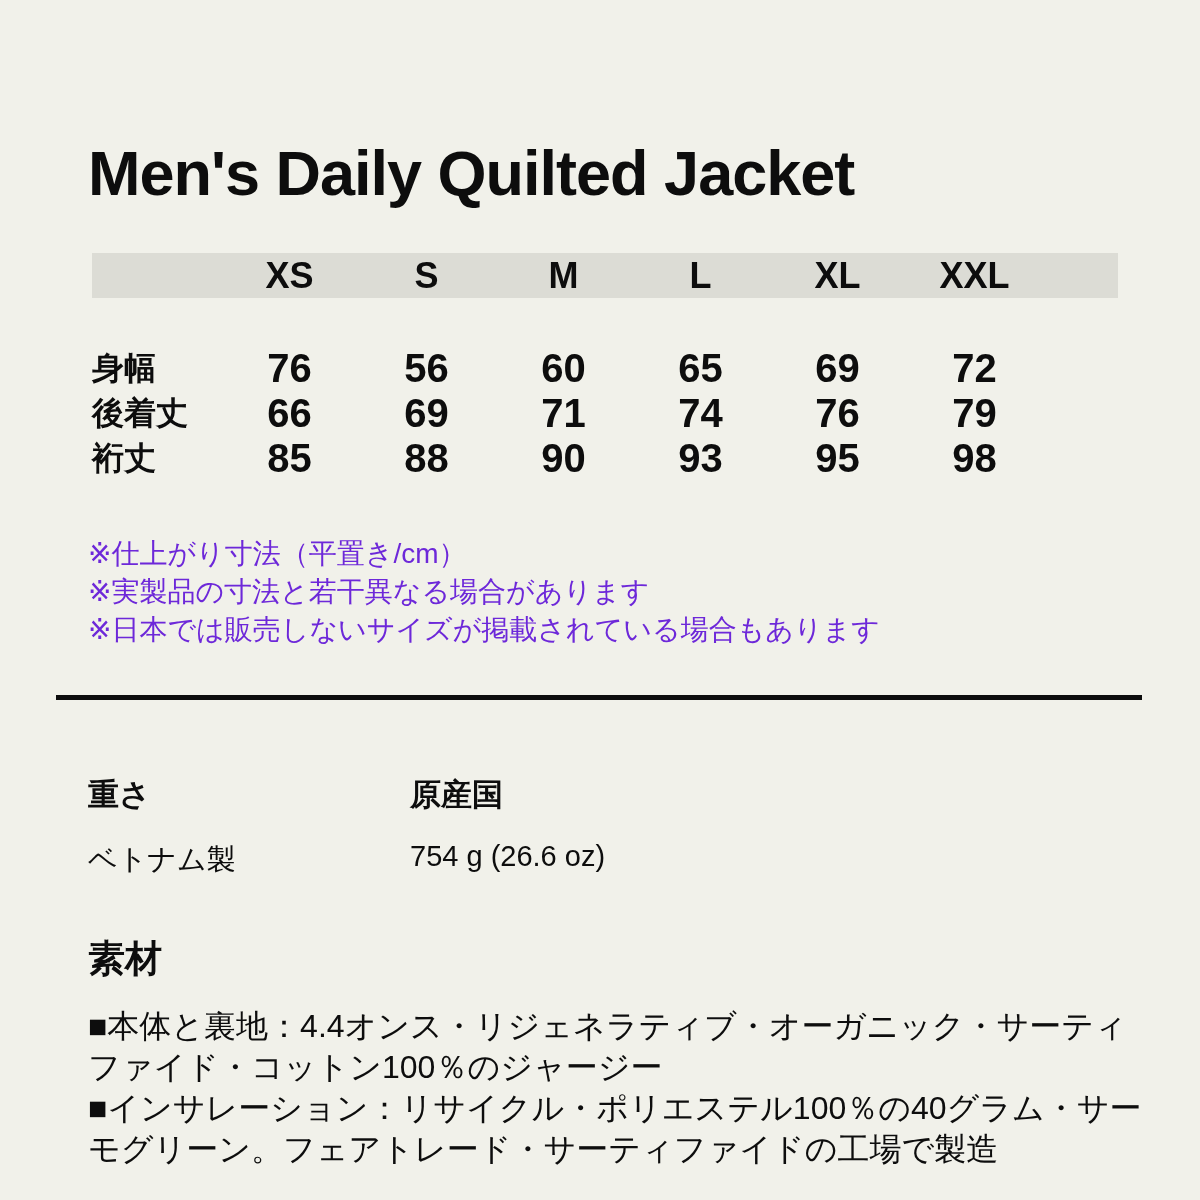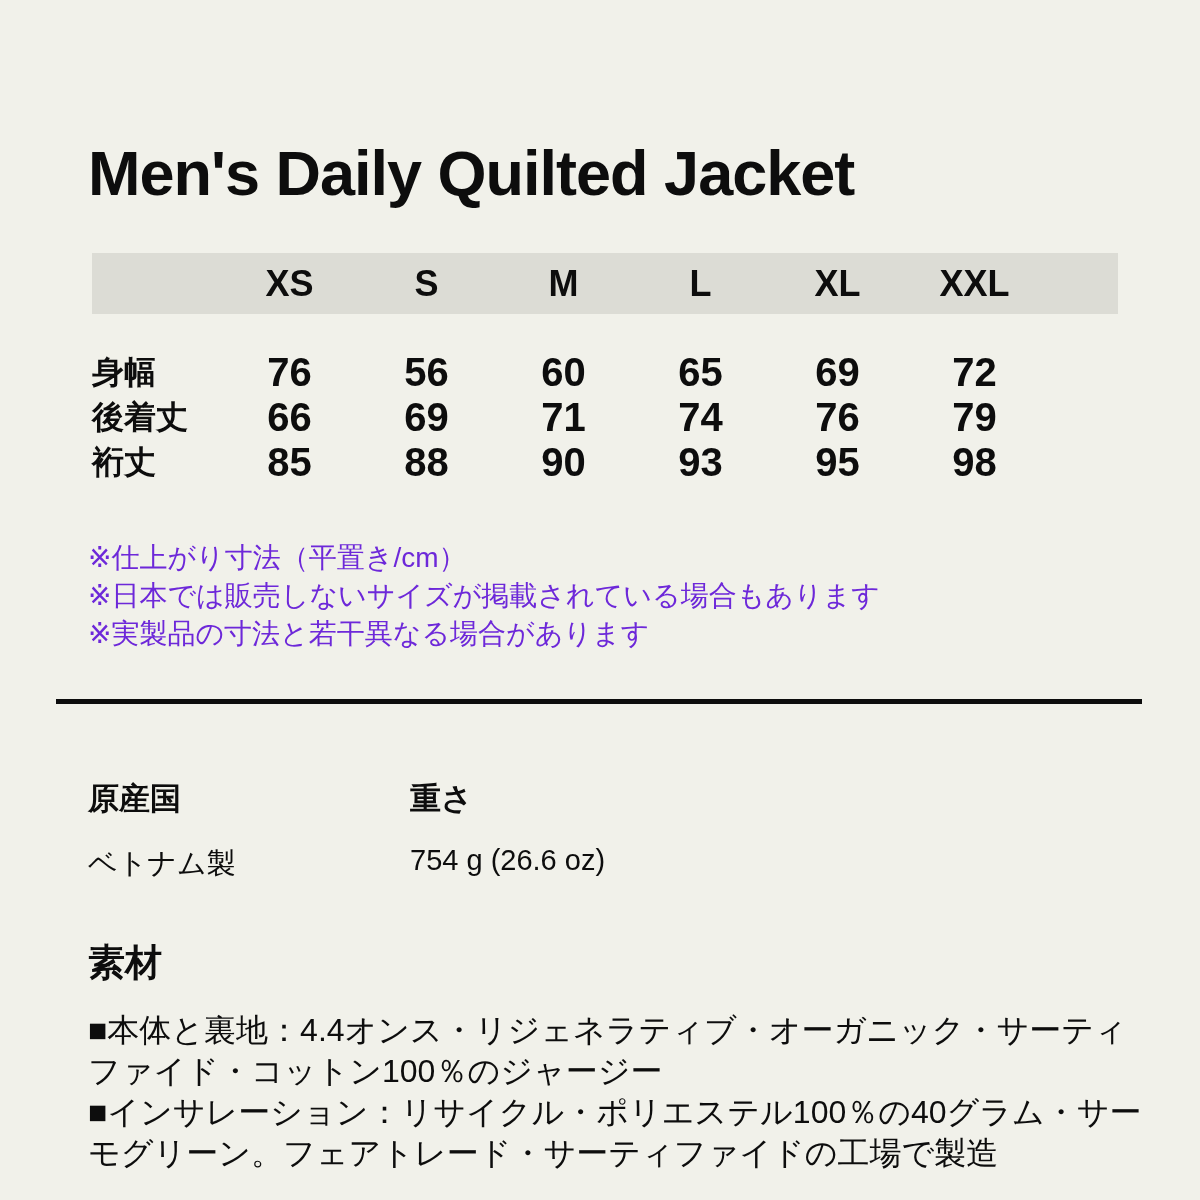--- a/index.html
+++ b/index.html
@@ -35,28 +35,28 @@
   table.size-chart {
     border-collapse: collapse;
     table-layout: fixed;
     width: 1026px;
   }
   col.c-label  { width: 129px; }
   col.c-size   { width: 137px; }
   col.c-spacer { width: auto; }
   .size-chart thead th {
     background: #dcdcd5;
-    height: 61px;
+    height: 45px;
     font-size: 36px;
     font-weight: bold;
     text-align: center;
     vertical-align: middle;
     padding: 0;
   }
-  .size-chart tbody tr:first-child td { padding-top: 36px; }
+  .size-chart tbody tr:first-child td { padding-top: 48px; }
   .size-chart tbody td {
     height: 45px;
     padding: 0;
     vertical-align: middle;
   }
   .size-chart td.row-label {
     font-size: 32px;
     font-weight: bold;
     text-align: left;
   }
@@ -174,33 +174,33 @@
           <td class="cell-value">95</td>
           <td class="cell-value">98</td>
           <td></td>
         </tr>
       </tbody>
     </table>
   </div>
 
   <div class="notes">
     <div class="note-line">※仕上がり寸法（平置き/cm）</div>
+    <div class="note-line">※実製品の寸法と若干異なる場合があります</div>
     <div class="note-line">※日本では販売しないサイズが掲載されている場合もあります</div>
-    <div class="note-line">※実製品の寸法と若干異なる場合があります</div>
   </div>
 
 </div>
 
 <div class="divider"></div>
 
 <div class="content">
 
   <div class="details-grid">
+    <div class="detail-label">重さ</div>
     <div class="detail-label">原産国</div>
-    <div class="detail-label">重さ</div>
     <div class="detail-value">ベトナム製</div>
     <div class="detail-value">754 g (26.6 oz)</div>
   </div>
 
   <div class="materials-heading">素材</div>
 
   <div class="materials-body">
     <p class="material-item">■本体と裏地：4.4オンス・リジェネラティブ・オーガニック・サーティファイド・コットン100％のジャージー</p>
     <p class="material-item">■インサレーション：リサイクル・ポリエステル100％の40グラム・サーモグリーン。フェアトレード・サーティファイドの工場で製造</p>
   </div>

